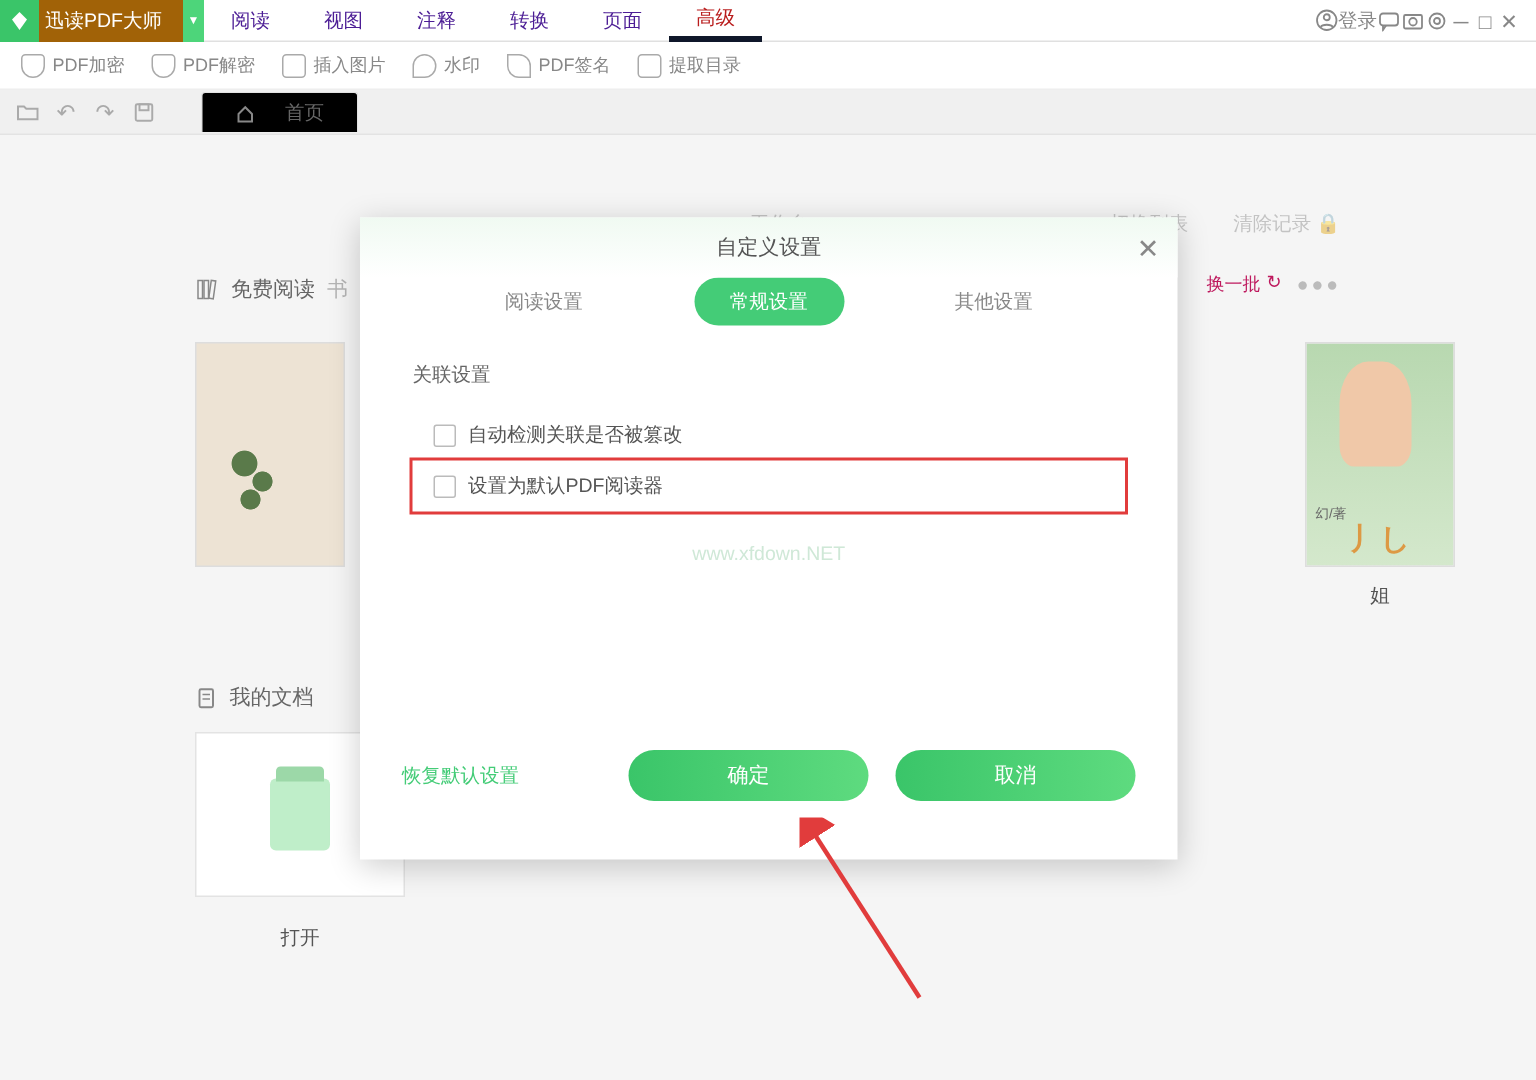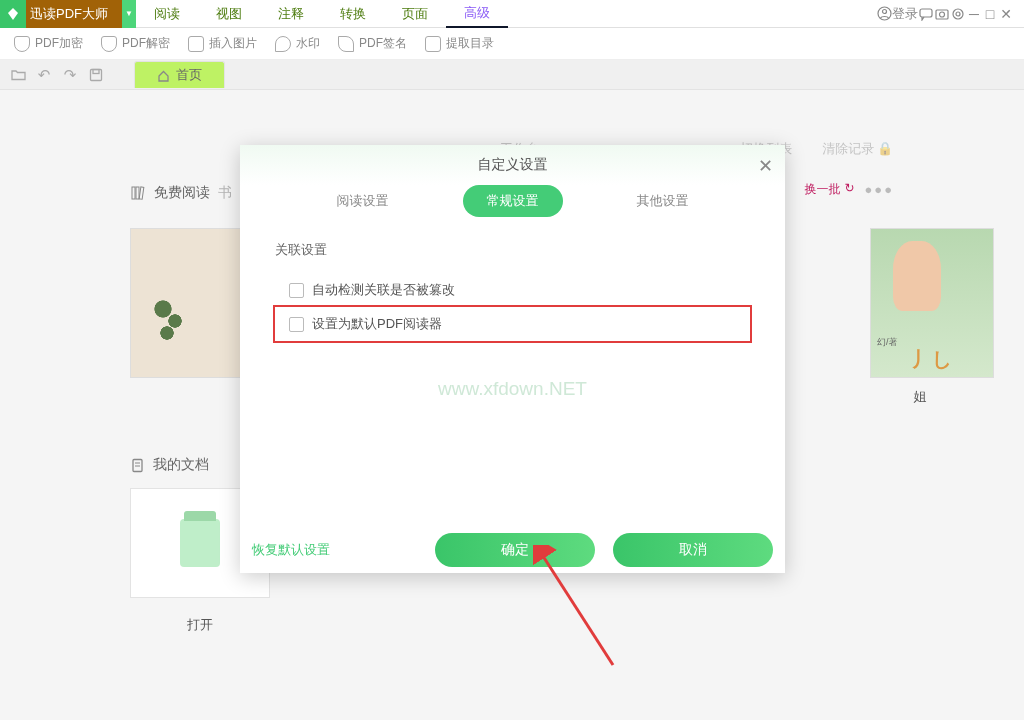--- a/index.html
+++ b/index.html
@@ -4,51 +4,51 @@
 <style>
 * { box-sizing: border-box; margin: 0; padding: 0; font-family: "Microsoft YaHei", Arial, sans-serif; }
 body { width: 1024px; height: 720px; background: #f5f5f5; position: relative; overflow: hidden; font-size: 13px; color: #333; }
 
 
 .titlebar { height: 28px; background: #fff; display: flex; align-items: center; border-bottom: 1px solid #e0e0e0; }
 .app-logo { width: 26px; height: 28px; background: #3ac569; display: flex; align-items: center; justify-content: center; color: #fff; }
 .app-name { background: #a16207; color: #fff; height: 28px; padding: 0 14px 0 4px; display: flex; align-items: center; font-size: 13px; }
 .app-drop { width: 14px; height: 28px; background: #4dd57a; display: flex; align-items: center; justify-content: center; color: #fff; font-size: 8px; }
 .menu { display: flex; height: 28px; }
-.menu-item { padding: 0 18px; display: flex; align-items: center; color: #4d7c0f; cursor: pointer; }
-.menu-item.active { color: #8b5cf6; border-bottom: 2px solid #0f172a; }
+.menu-item { padding: 0 18px; display: flex; align-items: center; color: #4c1d95; cursor: pointer; }
+.menu-item.active { color: #b91c1c; border-bottom: 4px solid #0f172a; }
 .title-right { margin-left: auto; display: flex; align-items: center; gap: 0; padding-right: 10px; color: #888; }
 .title-icon { width: 16px; height: 16px; display: flex; align-items: center; justify-content: center; cursor: pointer; font-size: 14px; }
 
 
 .toolbar { height: 32px; background: #fff; display: flex; align-items: center; padding: 0 14px; gap: 18px; border-bottom: 1px solid #eee; }
 .tool { display: flex; align-items: center; gap: 5px; color: #888; font-size: 12px; cursor: pointer; }
 .tool-ic { width: 16px; height: 16px; border: 1.5px solid #aaa; border-radius: 3px; }
 .tool-ic.shield { border-radius: 3px 3px 50% 50%; }
 .tool-ic.drop { border-radius: 50% 50% 50% 0; }
 .tool-ic.leaf { border-radius: 0 50% 0 50%; }
 
 
 .secbar { height: 30px; background: #f0f0f0; display: flex; align-items: center; padding: 0 10px; gap: 10px; border-bottom: 1px solid #e3e3e3; }
 .sec-ic { width: 16px; height: 16px; color: #aaa; font-size: 15px; cursor: pointer; display:flex; align-items:center; justify-content:center; }
-.home-tab { background: #bef264; padding: 4px 22px; border-radius: 3px 3px 0 0; display: flex; align-items: center; gap: 6px; margin-left: 20px; color: #666; border: 1px solid #e3e3e3; border-bottom: none; }
+.home-tab { background: #000000; padding: 4px 22px; border-radius: 3px 3px 0 0; display: flex; align-items: center; gap: 20px; margin-left: 20px; color: #666; border: 1px solid #e3e3e3; border-bottom: none; }
 
 
 .content { padding: 50px 130px 20px 130px; }
 .top-row { display: flex; align-items: center; justify-content: space-between; color: #888; font-size: 13px; }
 .faded { opacity: 0.45; }
 
 .section-hd { display: flex; align-items: center; gap: 8px; margin: 20px 0 12px 0; color: #666; font-size: 14px; }
 .row2 { display: flex; align-items: center; justify-content: space-between; margin-top: 6px; }
 .batch { color: #be185d; font-size: 12px; display: flex; align-items: flex-start; gap: 4px; }
 .dots { color: #bbb; letter-spacing: 2px; }
 
 .thumbs { display: flex; gap: 100px; margin-top: 14px; }
 .thumb { width: 100px; }
-.thumb-img { width: 124px; height: 150px; border: 1px solid #ddd; background: #eee; position: relative; overflow: hidden; }
+.thumb-img { width: 100px; height: 150px; border: 1px solid #ddd; background: #eee; position: relative; overflow: hidden; }
 .thumb-img.book1 { background: #ede3d4; }
 .plant { position: absolute; bottom: 20px; left: 20px; width: 40px; height: 60px; background: radial-gradient(circle at 30% 20%, #5a7a4a 15%, transparent 16%), radial-gradient(circle at 60% 40%, #5a7a4a 15%, transparent 16%), radial-gradient(circle at 40% 60%, #5a7a4a 15%, transparent 16%); }
 .thumb-img.book2 { background: linear-gradient(#b8d8b0, #d4e8cc); }
 .person { position: absolute; top: 12px; left: 22px; width: 48px; height: 70px; background: #f0c8a8; border-radius: 40% 40% 20% 20%; }
 .book2-label { position: absolute; bottom: 4px; left: 4px; right: 4px; color: #d94; font-size: 20px; font-weight: bold; text-align: center; }
 .thumb-title { text-align: center; margin-top: 10px; font-size: 13px; color: #555; }
 
 .file-card { width: 140px; height: 110px; border: 1px solid #e3e3e3; background: #fff; display: flex; align-items: center; justify-content: center; margin-top: 14px; }
 .file-ic { width: 40px; height: 48px; background: #bfeec9; border-radius: 4px; position: relative; }
 .file-ic:before { content: ""; position: absolute; top: -8px; left: 4px; width: 32px; height: 10px; background: #9cd8a8; border-radius: 3px 3px 0 0; }
@@ -59,22 +59,22 @@
 .dlg-hdr { height: 40px; background: linear-gradient(#f0faf2, #fff); display: flex; align-items: center; justify-content: center; color: #555; font-size: 14px; position: relative; }
 .dlg-close { position: absolute; right: 12px; top: 10px; font-size: 18px; color: #888; cursor: pointer; }
 .dlg-tabs { display: flex; justify-content: center; gap: 50px; }
 .dlg-tab { padding: 7px 24px; color: #888; border-radius: 16px; cursor: pointer; font-size: 13px; }
 .dlg-tab.active { background: #44cc77; color: #fff; }
 .dlg-body { padding: 24px 35px; }
 .dlg-section { color: #666; font-size: 13px; margin-bottom: 14px; }
 .dlg-opt { display: flex; align-items: center; gap: 8px; padding: 8px 14px; color: #555; font-size: 13px; }
 .dlg-opt.hilite { outline: 2px solid #e13c3c; }
 .chk { width: 15px; height: 15px; border: 1px solid #bbb; border-radius: 2px; }
-.watermark { text-align: center; color: #cfe8d7; font-size: 19px; margin-top: 37px; }
-.dlg-footer { position: absolute; bottom: 6px; left: 0; right: 0; display: flex; align-items: center; padding: 0 12px; }
+.watermark { text-align: center; color: #cfe8d7; font-size: 13px; margin-top: 20px; }
+.dlg-footer { position: absolute; bottom: 39px; left: 0; right: 0; display: flex; align-items: center; padding: 0 28px; }
 .reset { color: #44cc77; font-size: 13px; cursor: pointer; }
 .dlg-btns { margin-left: auto; display: flex; gap: 18px; }
 .dlg-btn { width: 160px; height: 34px; border-radius: 17px; color: #fff; display: flex; align-items: center; justify-content: center; cursor: pointer; font-size: 14px; }
 .dlg-btn.ok { background: linear-gradient(90deg, #3ac569, #5edb7f); }
 .dlg-btn.cancel { background: linear-gradient(90deg, #3ac569, #5edb7f); }
 
 
 .arrow { position: absolute; left: 533px; top: 545px; width: 90px; height: 125px; pointer-events: none; }
 .arrow svg { width: 100%; height: 100%; }
 </style>

